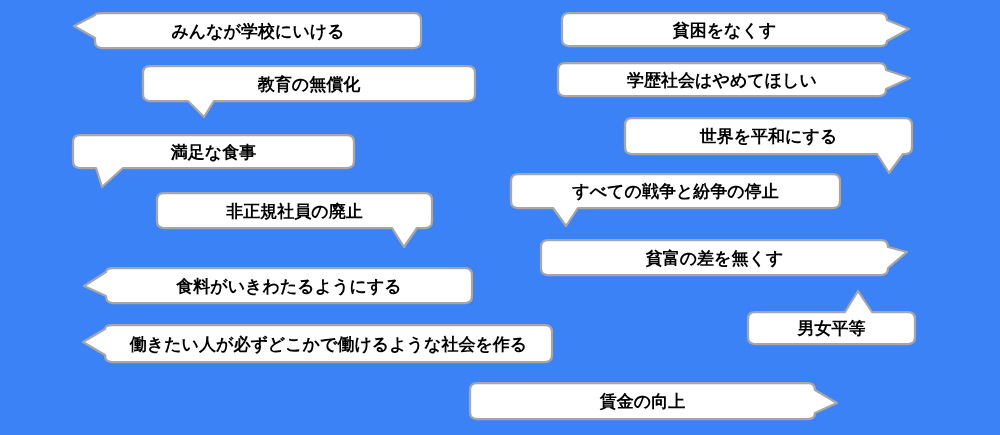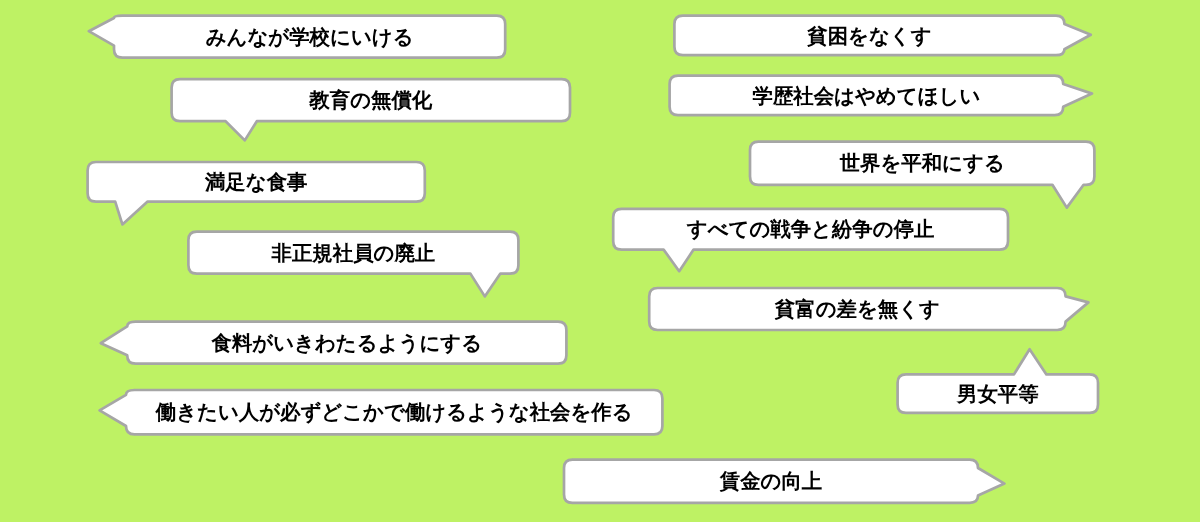--- a/index.html
+++ b/index.html
@@ -4,21 +4,21 @@
 <style>
   html, body {
     margin: 0;
     padding: 0;
     background: #ffffff;
   }
   .canvas {
     position: relative;
     width: 1000px;
     height: 435px;
-    background: #bef264;
+    background: #3b82f6;
     overflow: hidden;
     font-family: "Liberation Sans", "DejaVu Sans", sans-serif;
   }
   svg text {
     font-family: "Liberation Sans", "DejaVu Sans", sans-serif;
     font-weight: bold;
     font-size: 17px;
   }
 </style>
 </head>

